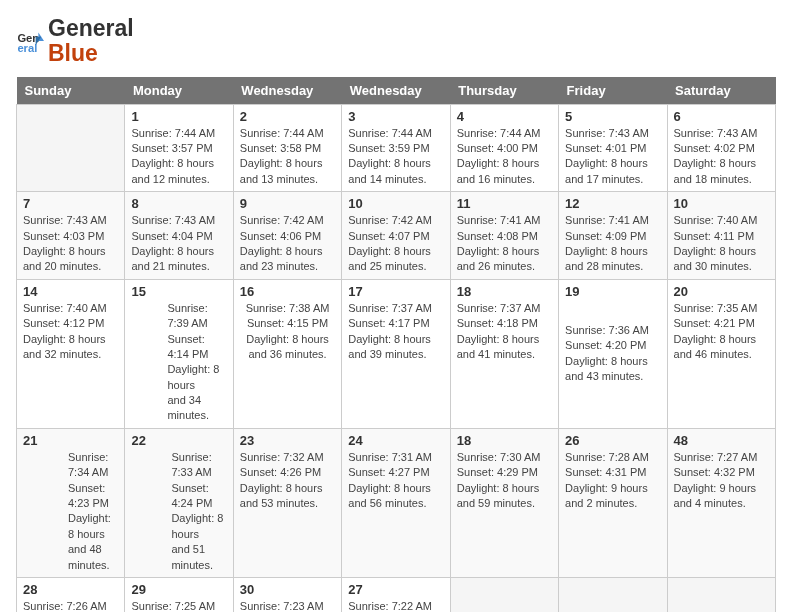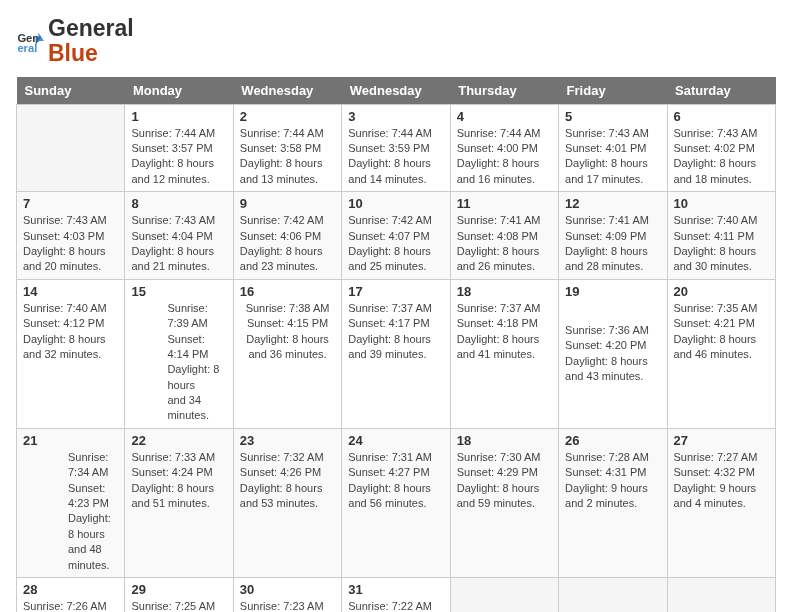--- a/index.html
+++ b/index.html
@@ -262,21 +262,21 @@
       <tr>
         <td>
           <div class="day-number">21</div>
           <div class="day-info" style="white-space: pre-line; margin-left: 45px;">Sunrise: 7:34 AM
 Sunset: 4:23 PM
 Daylight: 8 hours
 and 48 minutes.</div>
         </td>
         <td>
           <div class="day-number">22</div>
-          <div class="day-info" style="white-space: pre-line;">Sunrise: 7:33 AM
+          <div class="day-info" style="white-space: pre-line; margin-left: 40px;">Sunrise: 7:33 AM
 Sunset: 4:24 PM
 Daylight: 8 hours
 and 51 minutes.</div>
         </td>
         <td>
           <div class="day-number">23</div>
           <div class="day-info" style="white-space: pre-line;">Sunrise: 7:32 AM
 Sunset: 4:26 PM
 Daylight: 8 hours
 and 53 minutes.</div>
@@ -296,21 +296,21 @@
 and 59 minutes.</div>
         </td>
         <td>
           <div class="day-number">26</div>
           <div class="day-info" style="white-space: pre-line;">Sunrise: 7:28 AM
 Sunset: 4:31 PM
 Daylight: 9 hours
 and 2 minutes.</div>
         </td>
         <td>
-          <div class="day-number">27</div>
+          <div class="day-number">48</div>
           <div class="day-info" style="white-space: pre-line;">Sunrise: 7:27 AM
 Sunset: 4:32 PM
 Daylight: 9 hours
 and 4 minutes.</div>
         </td>
       </tr>
       <tr>
         <td>
           <div class="day-number">28</div>
           <div class="day-info" style="white-space: pre-line;">Sunrise: 7:26 AM
@@ -326,21 +326,21 @@
 and 10 minutes.</div>
         </td>
         <td>
           <div class="day-number">30</div>
           <div class="day-info" style="white-space: pre-line;">Sunrise: 7:23 AM
 Sunset: 4:37 PM
 Daylight: 9 hours
 and 13 minutes.</div>
         </td>
         <td>
-          <div class="day-number">31</div>
+          <div class="day-number">27</div>
           <div class="day-info" style="white-space: pre-line;">Sunrise: 7:22 AM
 Sunset: 4:39 PM
 Daylight: 9 hours
 and 16 minutes.</div>
         </td>
         <td class="empty-cell"></td>
         <td class="empty-cell"></td>
         <td class="empty-cell"></td>
       </tr>
     </tbody>

